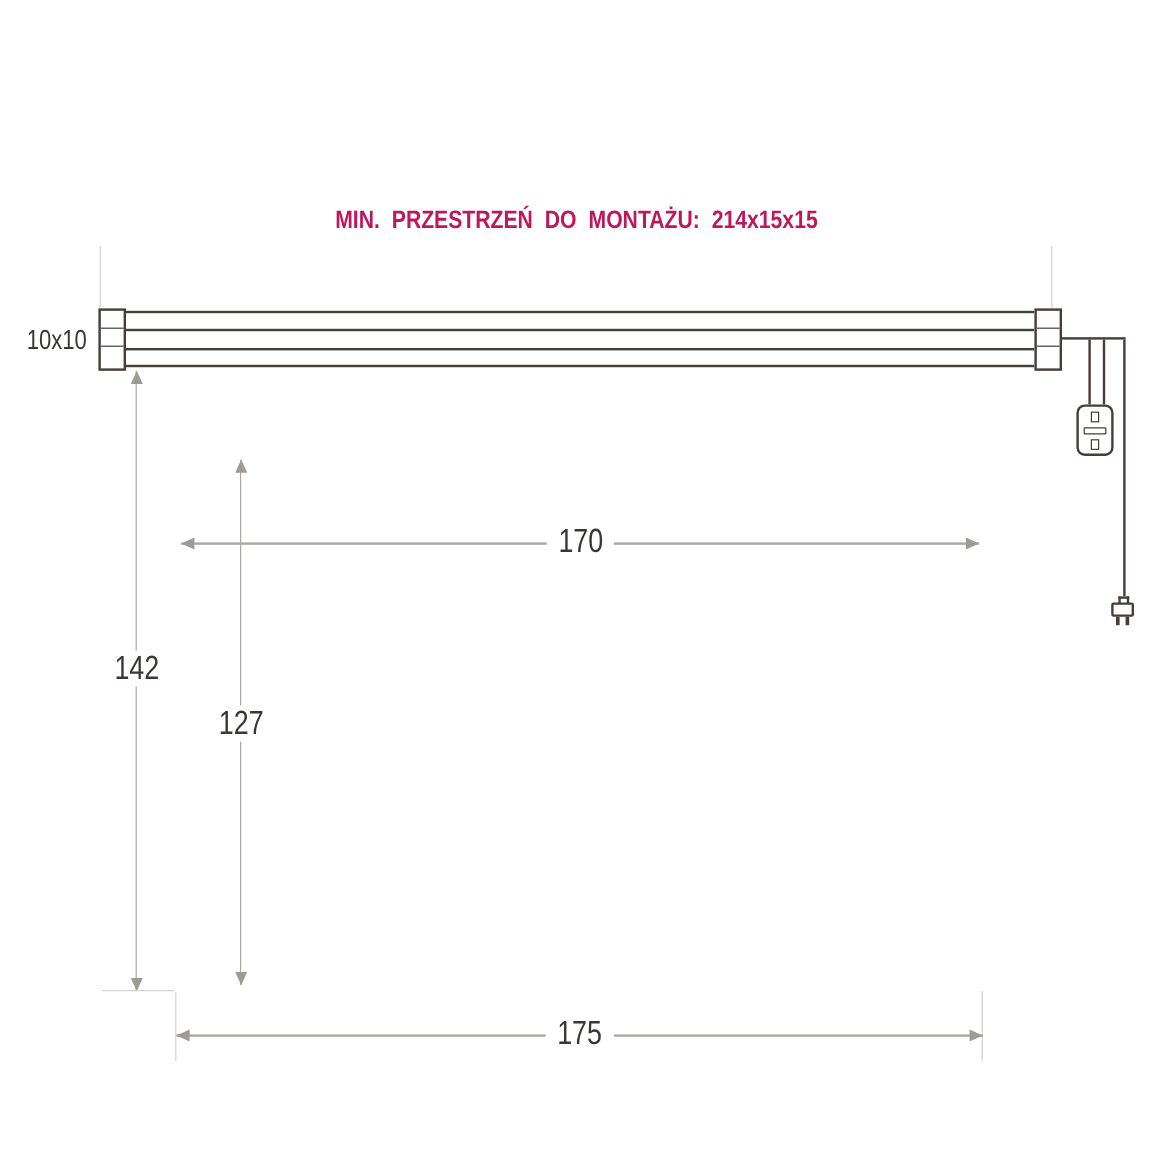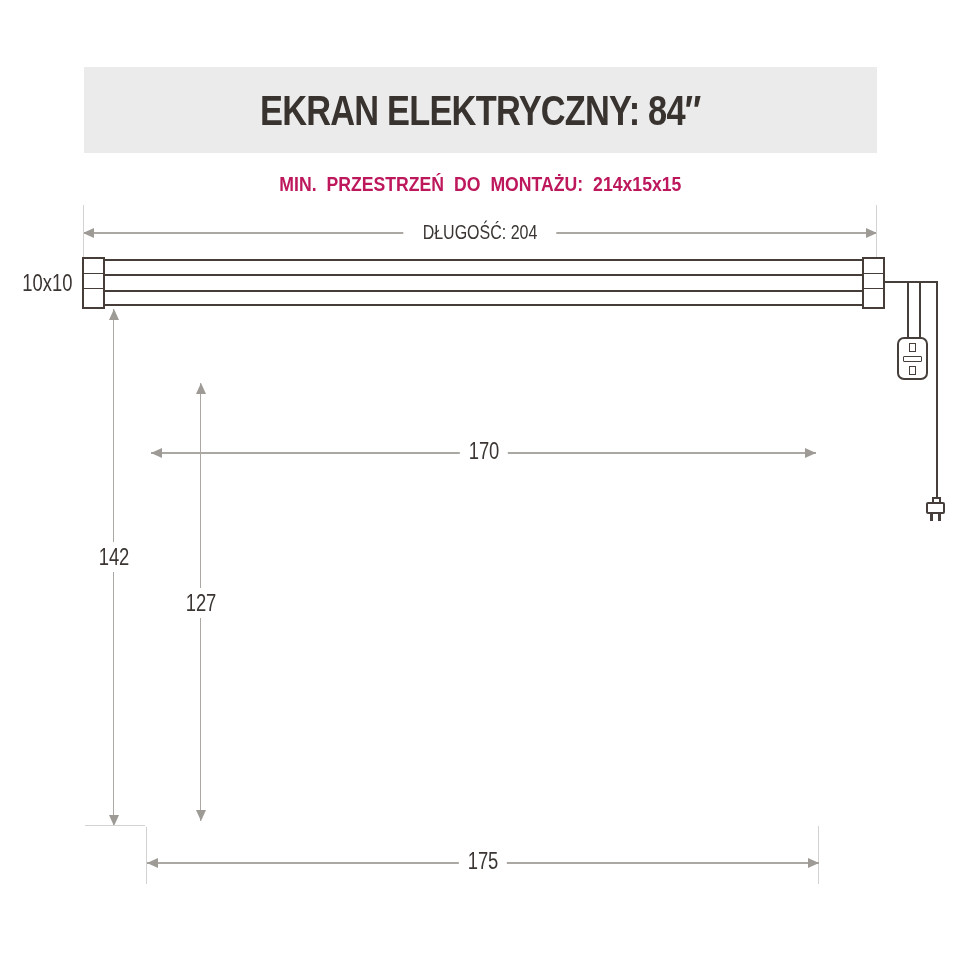--- a/index.html
+++ b/index.html
@@ -17,21 +17,21 @@
 
   
   .dimgroup{position:absolute;}
   .dline{position:absolute;background:#aba7a3;}
   .arr{position:absolute;width:0;height:0;}
   .arr-left{border-top:5px solid transparent;border-bottom:5px solid transparent;border-right:11px solid #9e9a96;}
   .arr-right{border-top:5px solid transparent;border-bottom:5px solid transparent;border-left:11px solid #9e9a96;}
   .arr-up{border-left:5px solid transparent;border-right:5px solid transparent;border-bottom:11px solid #9e9a96;}
   .arr-down{border-left:5px solid transparent;border-right:5px solid transparent;border-top:11px solid #9e9a96;}
   .dlabel{position:absolute;left:50%;transform:translateX(-50%);background:#fff;
-          color:#3b3633;font-size:23px;font-weight:400;padding:0 5px;line-height:26px;white-space:nowrap;}
+          color:#3b3633;font-size:28px;font-weight:400;padding:0 5px;line-height:26px;white-space:nowrap;}
   .extline{position:absolute;background:#d4d2d0;}
 
   
   .rline{position:absolute;left:105px;width:757px;height:2px;background:#463d39;}
   .bracket{position:absolute;top:257px;width:23px;height:52px;background:#fff;
            border:2px solid #463d39;box-sizing:border-box;}
   .bracket .cell{width:100%;height:15px;border-bottom:1.5px solid #463d39;box-sizing:border-box;}
   .bracket .cell:last-child{border-bottom:none;}
 
   
@@ -57,36 +57,25 @@
             border:2px solid #453e3a;border-bottom:none;box-sizing:border-box;}
   .plug-body{position:absolute;left:926px;top:502px;width:19px;height:12px;background:#fff;
              border:2px solid #453e3a;border-radius:2px;box-sizing:border-box;}
   .prong{position:absolute;top:514px;width:3px;height:7px;background:#453e3a;}
 </style>
 </head>
 <body>
 
 <div class="canvas">
 
-  <div class="banner">
-    <span class="title cond">EKRAN ELEKTRYCZNY: 84″</span>
-  </div>
 
   <div class="subtitle">
     <span class="cond">MIN. PRZESTRZEŃ DO MONTAŻU: 214x15x15</span>
   </div>
 
-  <div class="dimgroup" style="left:83px;top:224px;width:794px;height:18px;">
-    <span class="dline" style="left:0;top:8px;width:794px;height:1.5px;"></span>
-    <span class="arr arr-left" style="left:0;top:4px;"></span>
-    <span class="arr arr-right" style="right:0;top:4px;"></span>
-    <span class="dlabel" style="top:-5px;font-size:20px;">
-      <span class="cond">DŁUGOŚĆ: 204</span>
-    </span>
-  </div>
 
   <span class="extline" style="left:83px;top:205px;width:1px;height:52px;"></span>
   <span class="extline" style="left:876px;top:205px;width:1px;height:52px;"></span>
 
   <span class="rline" style="top:259px;"></span>
   <span class="rline" style="top:274px;"></span>
   <span class="rline" style="top:290px;"></span>
   <span class="rline" style="top:304px;"></span>
 
   <div class="bracket" style="left:82px;">

